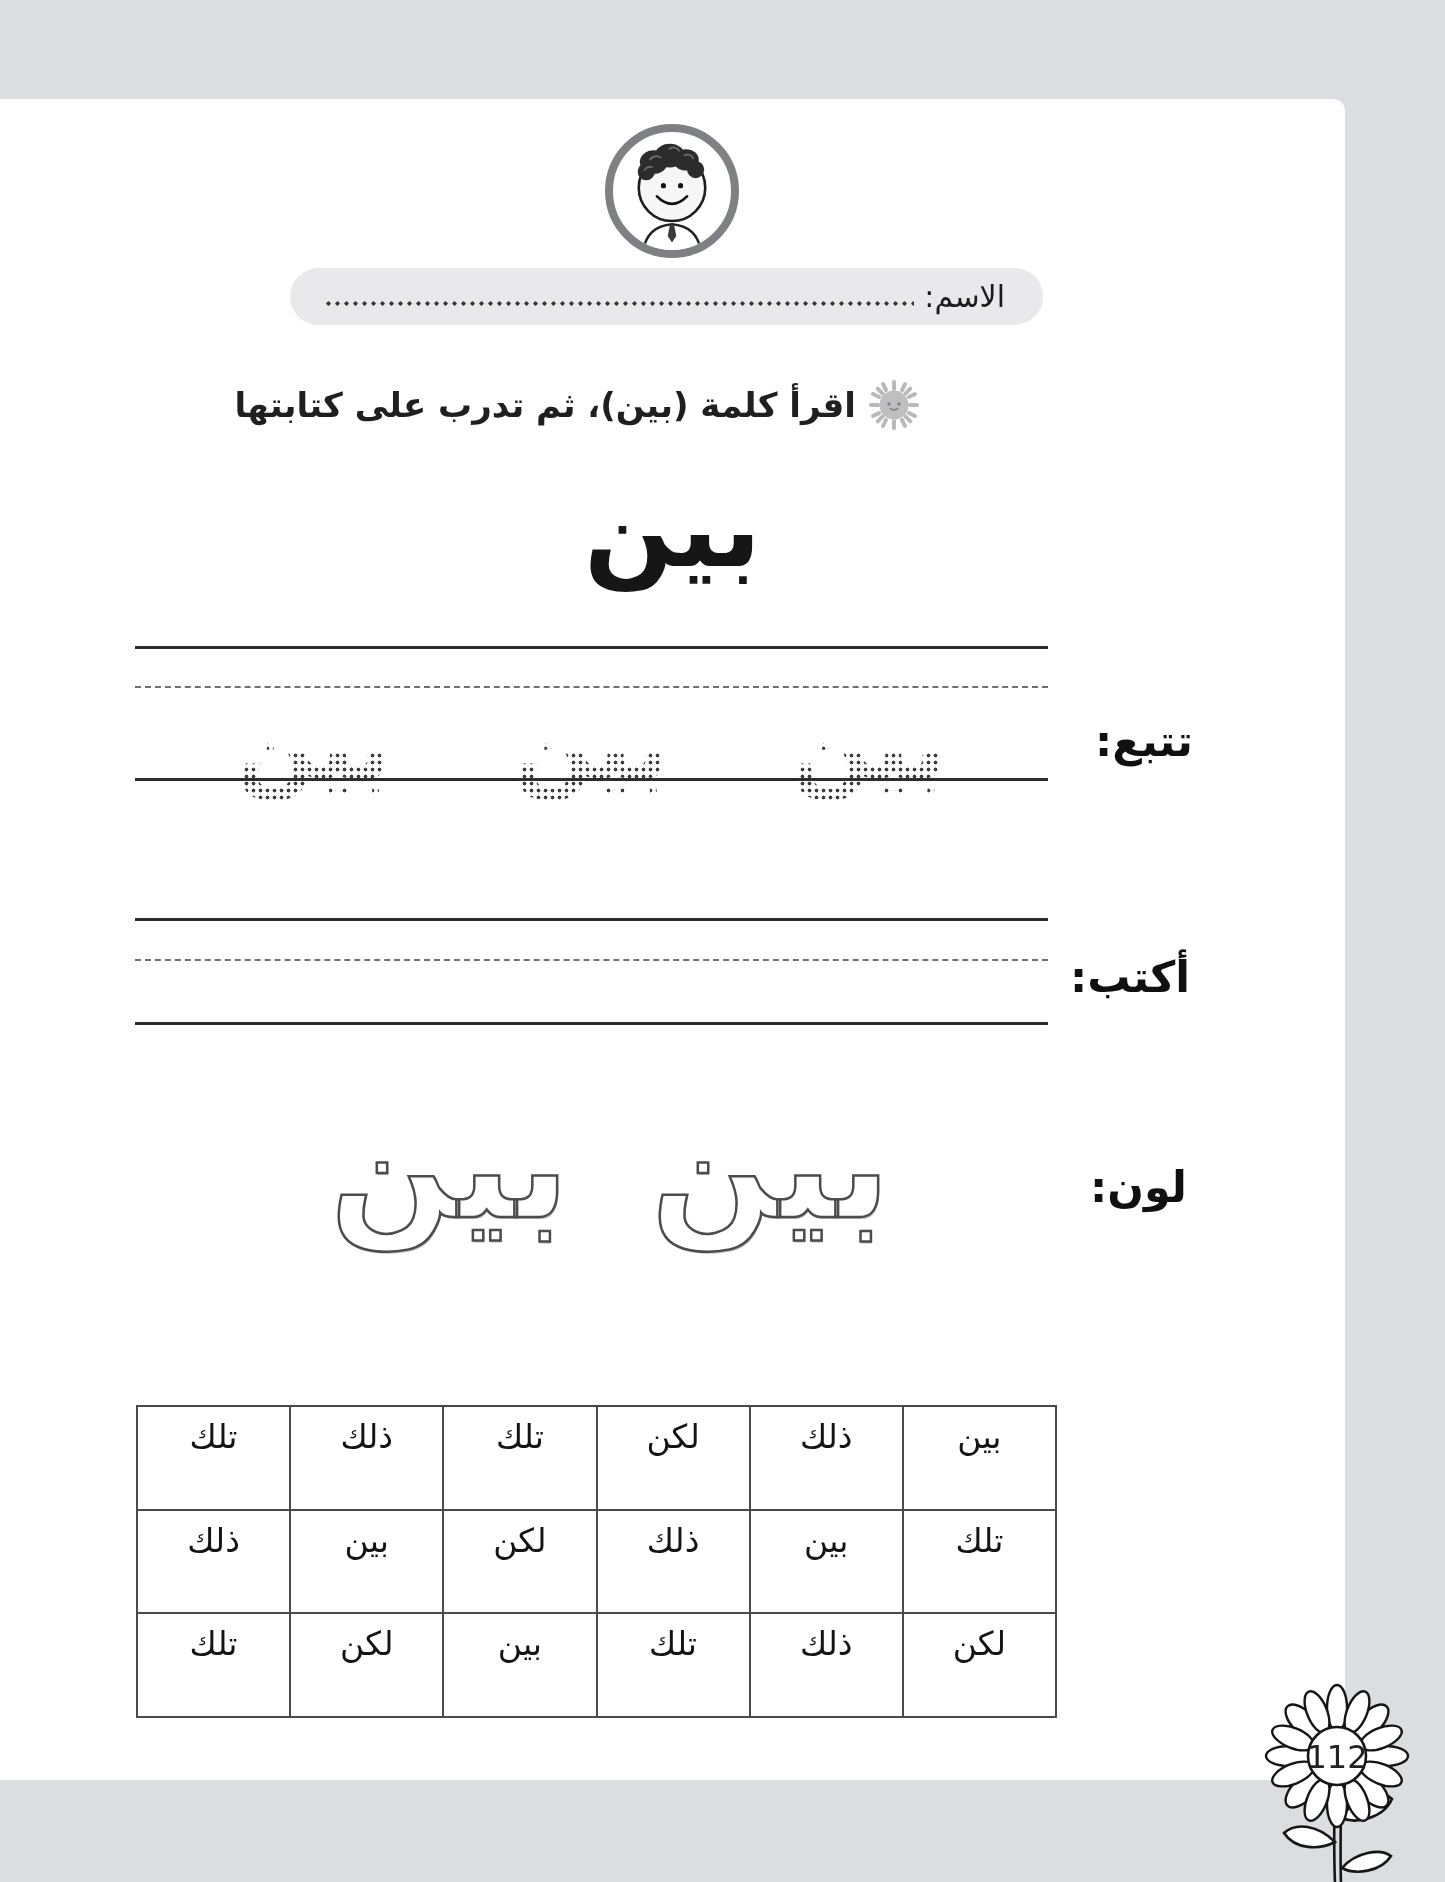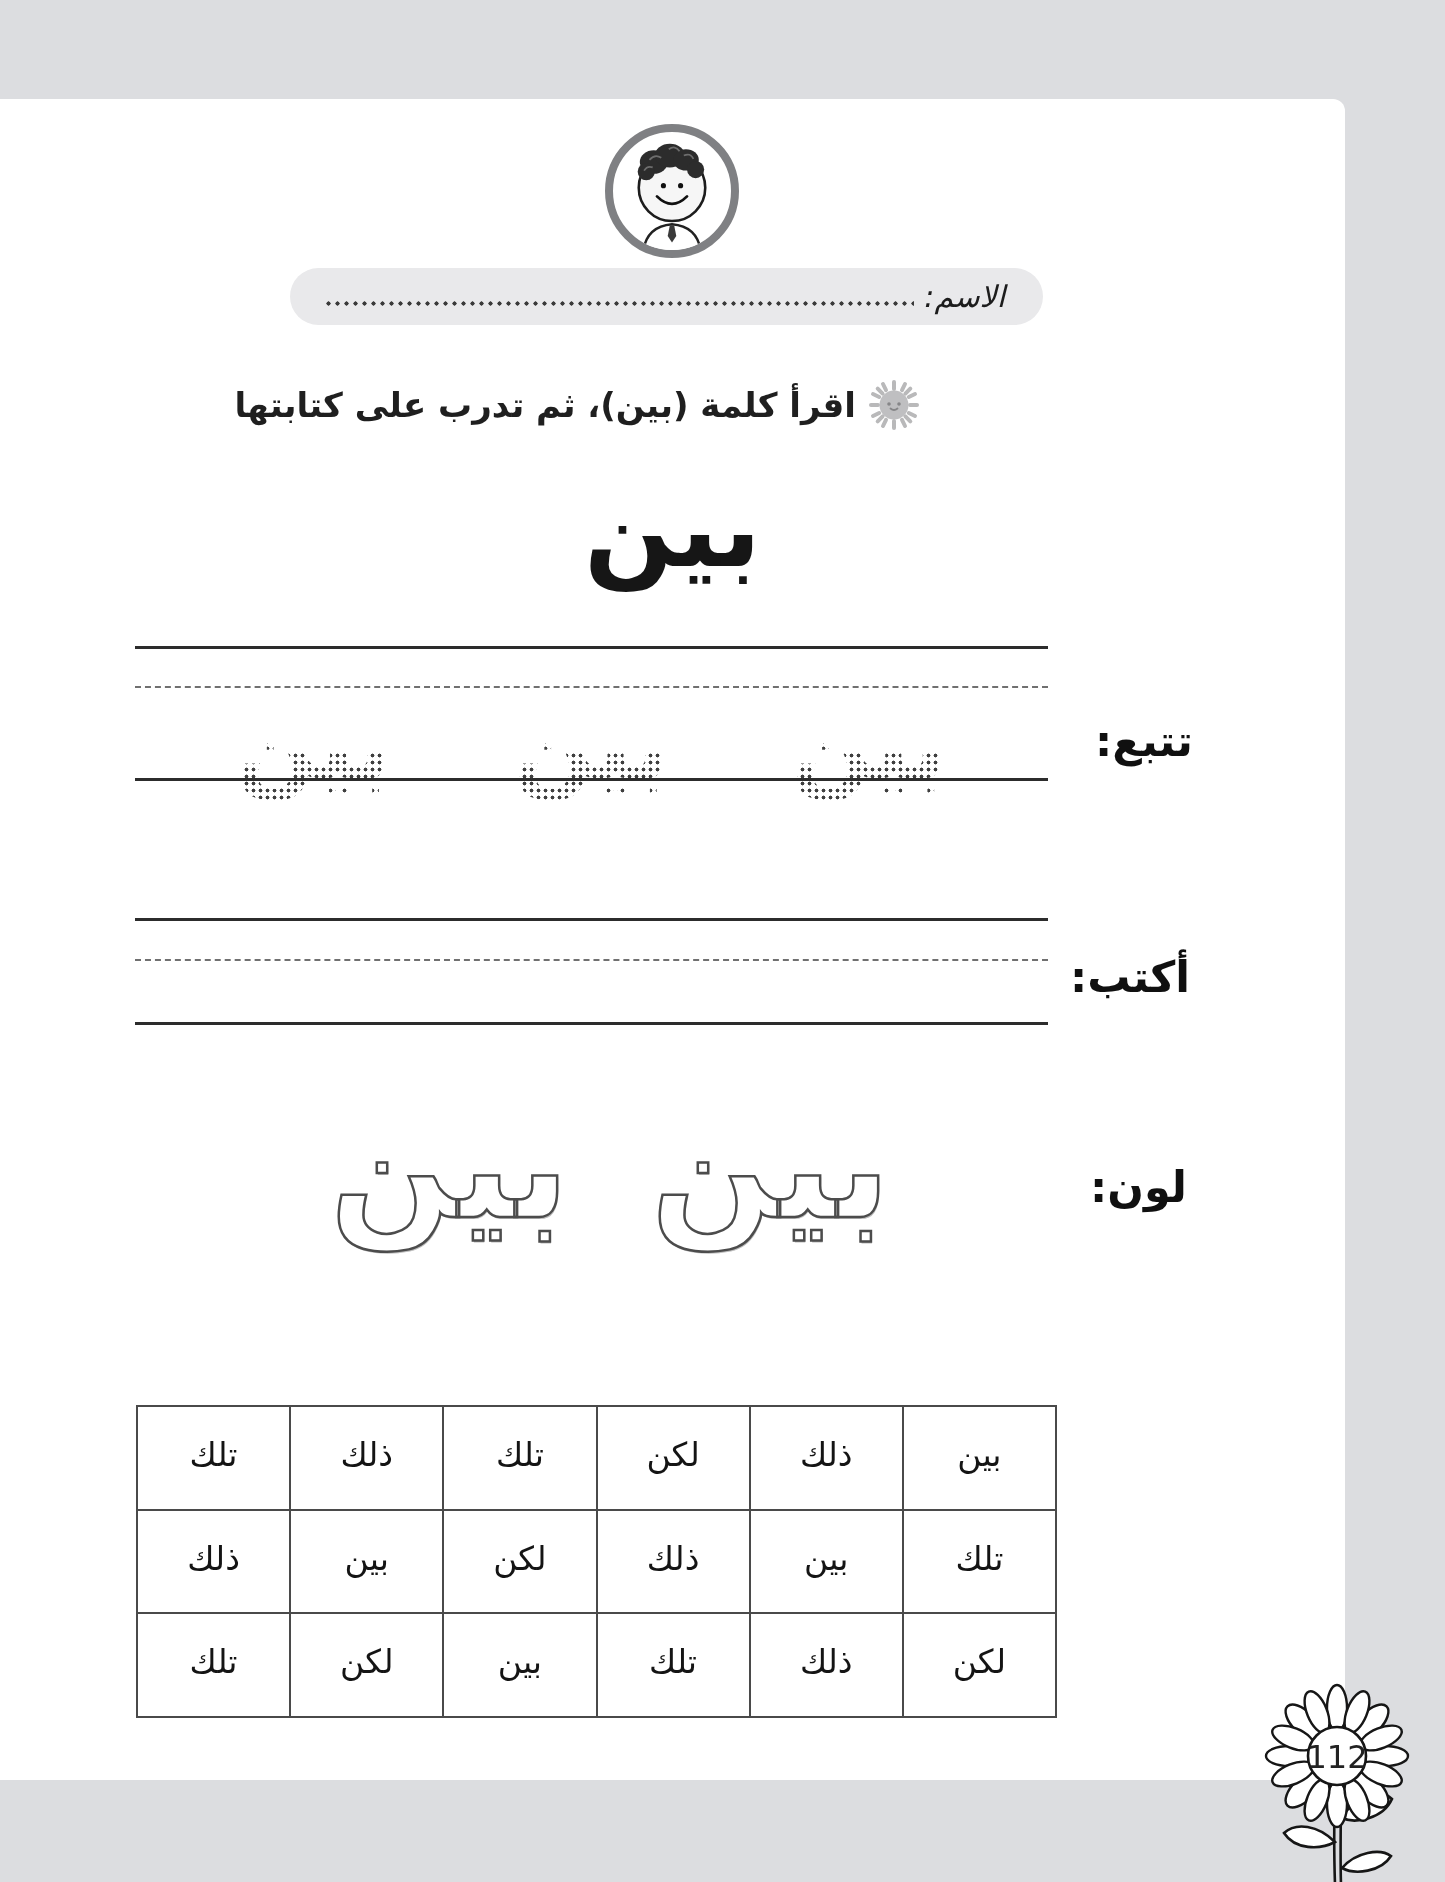--- a/index.html
+++ b/index.html
@@ -17,21 +17,21 @@
   .avatar{
     position:absolute;left:605px;top:124px;width:118px;height:118px;
     background:#fff;border:8px solid #7f8083;border-radius:50%;
     overflow:hidden;z-index:3;
   }
   
   .name-bar{
     position:absolute;left:290px;top:268px;width:753px;height:57px;
     background:#e9e9eb;border-radius:29px;
     display:flex;align-items:center;
-    padding:0 38px 0 34px;box-sizing:border-box;z-index:2;font-style:italic;
+    padding:0 38px 0 34px;box-sizing:border-box;z-index:2;
   }
   .name-label{font-size:30px;font-weight:500;color:#1c1c1c;white-space:nowrap;}
   .name-dots{
     flex:1;height:5px;margin-top:14px;margin-right:10px;
     background:radial-gradient(circle,#3a3a3a 1.9px,transparent 2.3px) left center/9px 5px repeat-x;
   }
   
   .instruction{
     position:absolute;left:360px;top:372px;width:560px;height:66px;
     display:flex;align-items:center;gap:12px;font-size:34px;font-weight:bold;
@@ -77,21 +77,21 @@
   }
   
   .circle-grid{
     position:absolute;left:136px;top:1405px;width:921px;height:313px;
     display:grid;grid-template-columns:repeat(6,1fr);grid-template-rows:repeat(3,1fr);
     direction:ltr;border:1.5px solid #4a4a4a;box-sizing:border-box;background:#fff;
   }
   .grid-cell{
     border:0.75px solid #4a4a4a;
     display:flex;justify-content:center;align-items:flex-start;
-    padding-top:28px;box-sizing:border-box;
+    padding-top:10px;box-sizing:border-box;
     font-size:33px;font-weight:500;color:#141414;
   }
   
   .flower{position:absolute;left:1240px;top:1672px;width:200px;height:210px;z-index:4;}
 </style>
 </head>
 <body>
 
 <div class="canvas">
 

